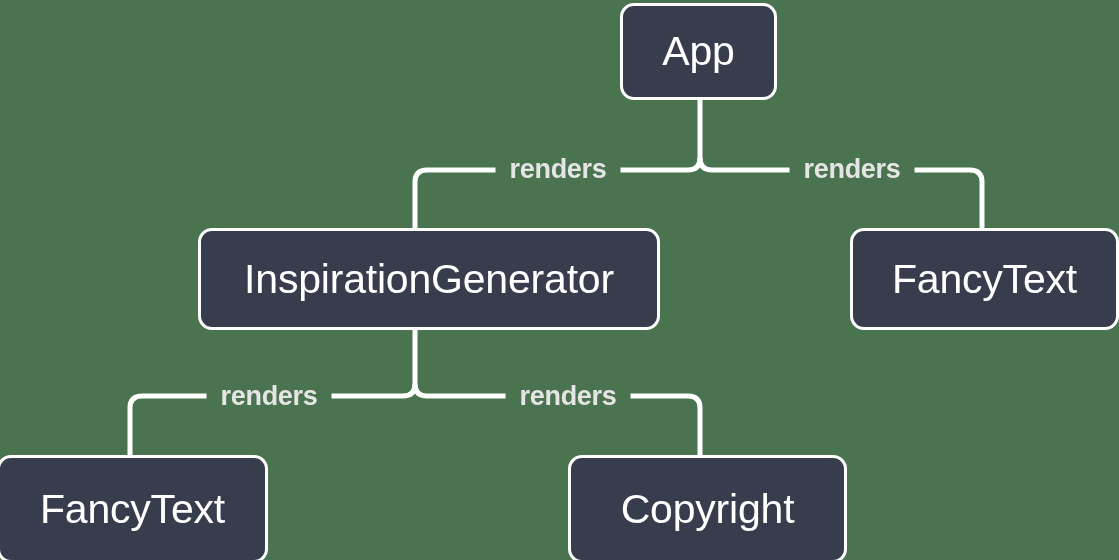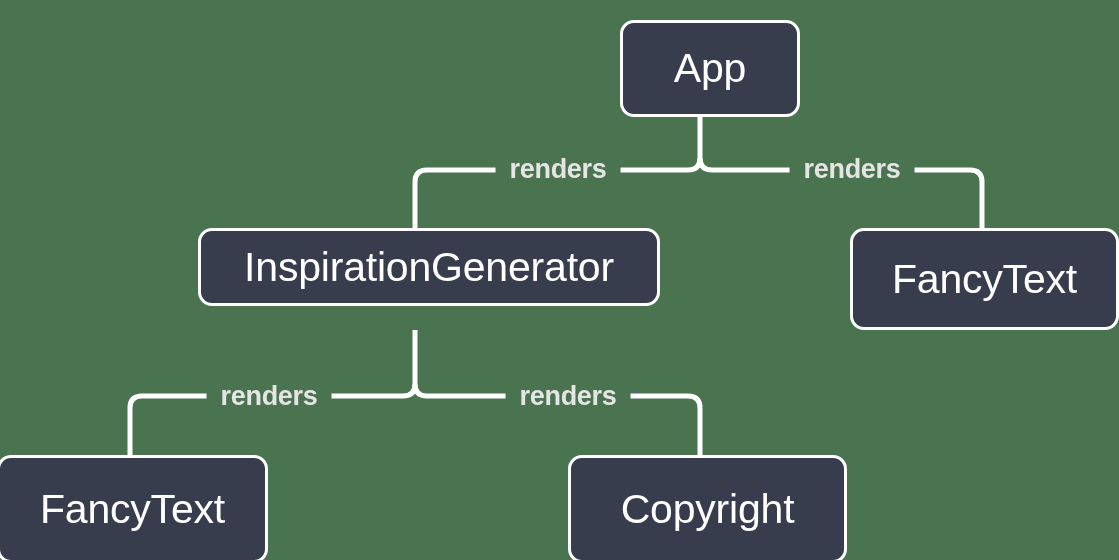--- a/index.html
+++ b/index.html
@@ -73,23 +73,23 @@
   </svg>
 
   <div class="edge-label" style="left:558px; top:169px; background:#4a734f; padding:0 14px;">renders</div>
 
   <div class="edge-label" style="left:852px; top:169px; background:#4a734f; padding:0 14px;">renders</div>
 
   <div class="edge-label" style="left:269px; top:396px; background:#4a734f; padding:0 14px;">renders</div>
 
   <div class="edge-label" style="left:568px; top:396px; background:#4a734f; padding:0 14px;">renders</div>
 
-  <div class="node-box" style="left:620px; top:20px; width:180px; height:97px;">App</div>
+  <div class="node-box" style="left:620px; top:3px; width:157px; height:97px;">App</div>
 
-  <div class="node-box" style="left:198px; top:228px; width:462px; height:78px;">InspirationGenerator</div>
+  <div class="node-box" style="left:198px; top:228px; width:462px; height:102px;">InspirationGenerator</div>
 
   <div class="node-box" style="left:850px; top:228px; width:269px; height:102px;">FancyText</div>
 
   <div class="node-box" style="left:-3px; top:455px; width:271px; height:108px;">FancyText</div>
 
   <div class="node-box" style="left:568px; top:455px; width:279px; height:108px;">Copyright</div>
 
 </div>
 
 </body></html>

